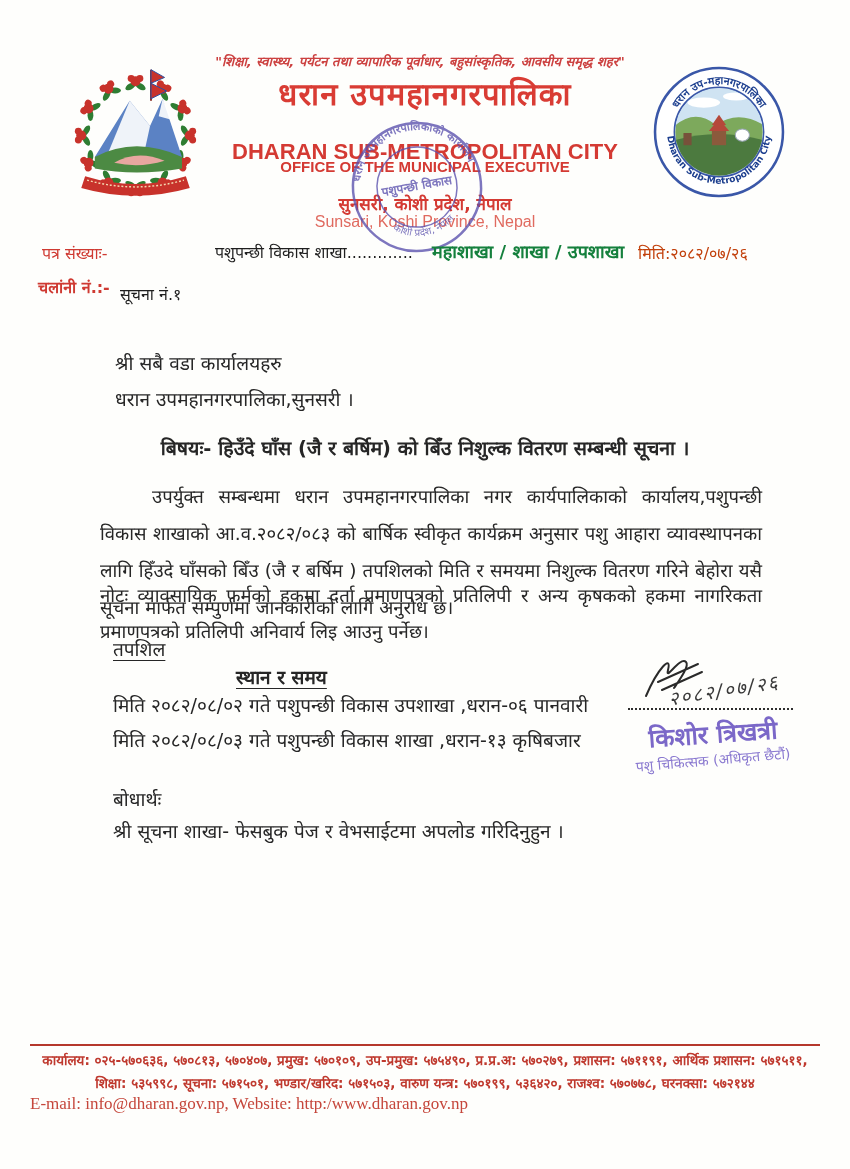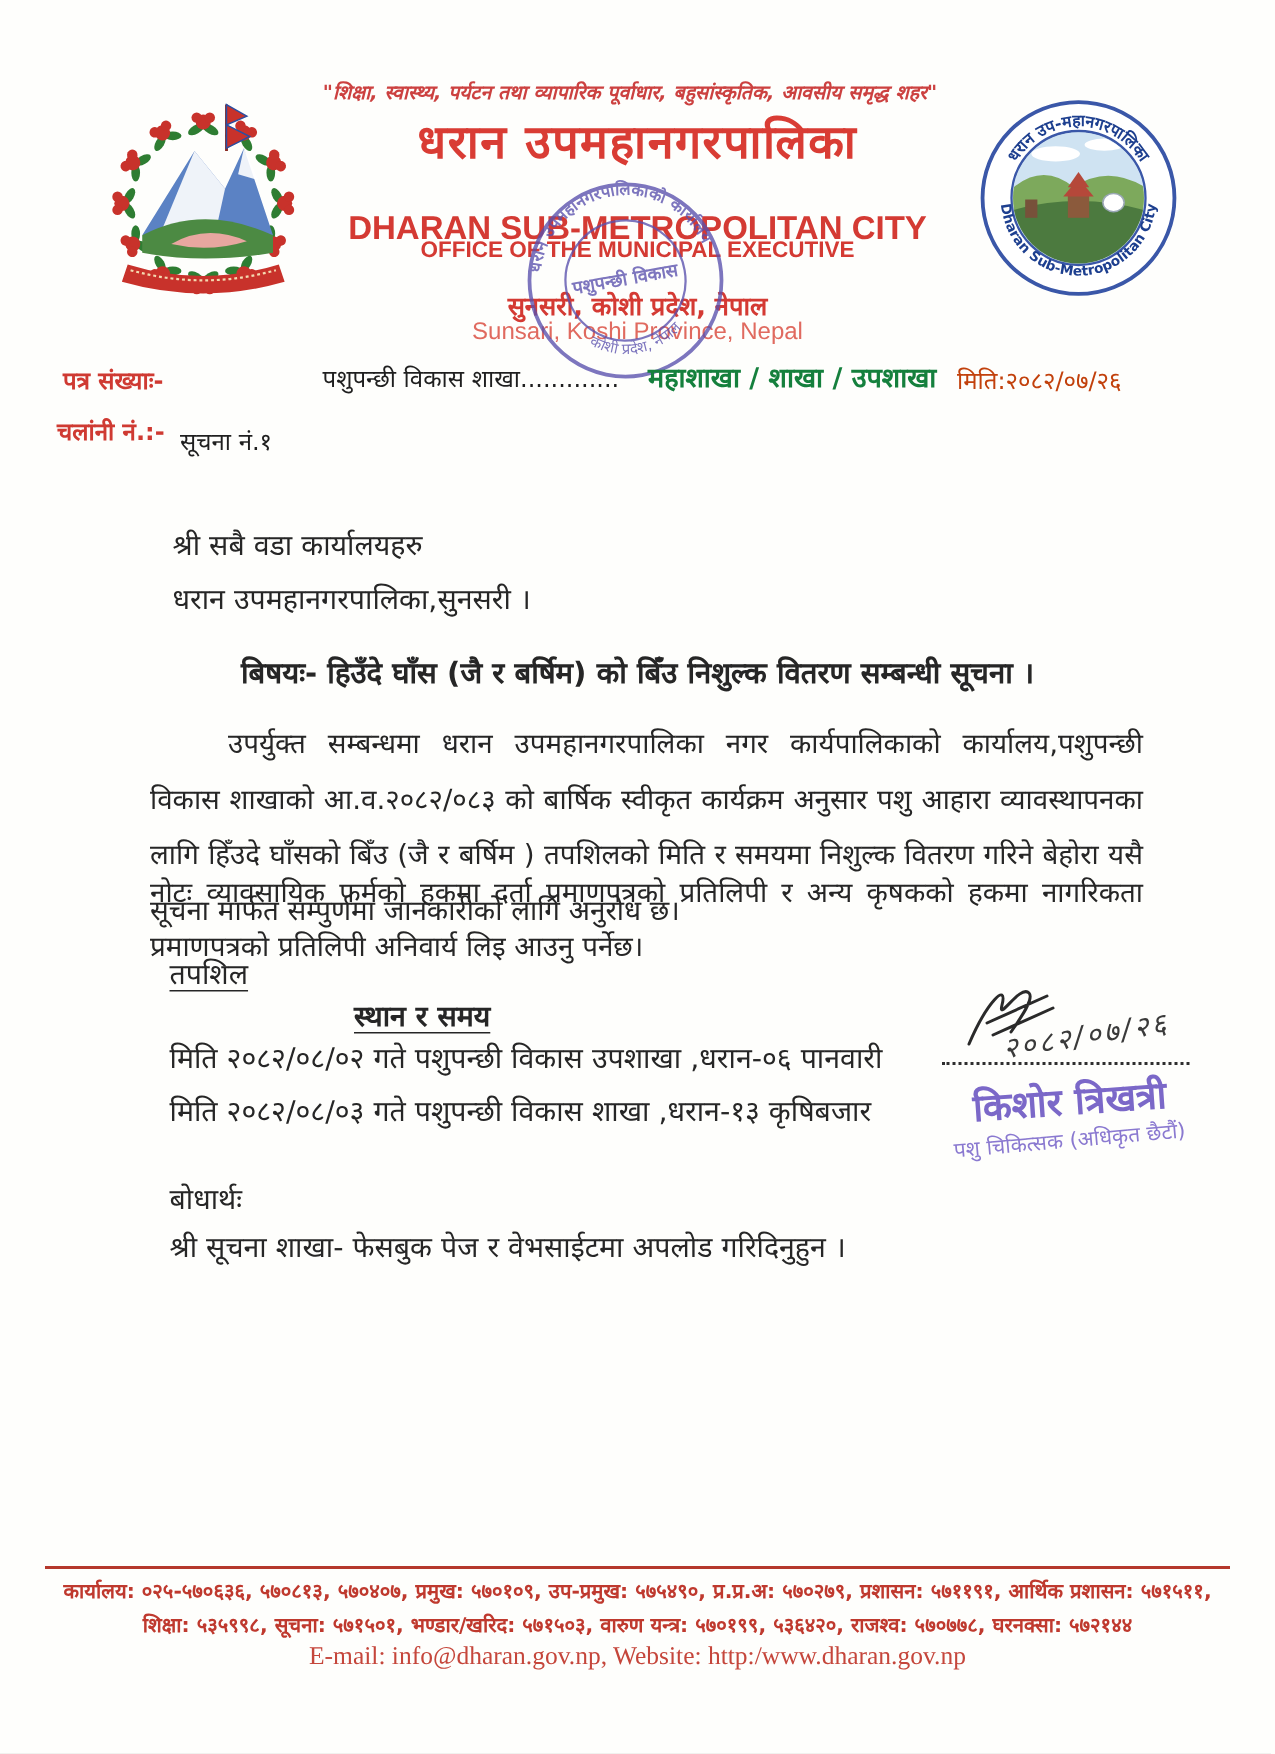--- a/index.html
+++ b/index.html
@@ -16,21 +16,21 @@
   .title-np2{top:106px;left:175px;width:500px;font-size:28px;font-weight:bold;color:#d93c34;text-align:center;letter-spacing:1px;}
   .title-en1{top:139px;left:150px;width:550px;font-size:22px;font-weight:bold;color:#d43a33;text-align:center;font-family:"Liberation Sans",sans-serif;}
   .title-en2{top:158px;left:150px;width:550px;font-size:15px;font-weight:bold;color:#d43a33;text-align:center;font-family:"Liberation Sans",sans-serif;}
   .addr-np{top:192px;left:250px;width:350px;font-size:17px;font-weight:bold;color:#d43a33;text-align:center;}
   .addr-en{top:213px;left:250px;width:350px;font-size:16px;color:#e06a5f;text-align:center;font-family:"Liberation Sans",sans-serif;}
   
   .left-logo{top:60px;left:58px;}
   .right-logo{top:66px;left:653px;}
   .center-stamp{top:112px;left:342px;opacity:.78;transform:rotate(-10deg);}
   
-  .lbl-letter-no{top:242px;left:42px;font-size:16px;font-weight:bold;color:#cf3a32;}
+  .lbl-letter-no{top:242px;left:42px;font-size:16px;font-weight:normal;color:#cf3a32;}
   .dept-line{top:241px;left:215px;font-size:16px;color:#1f1f1f;}
   .section-label{top:239px;left:432px;font-size:18px;font-weight:bold;color:#15803d;}
   .date-line{top:242px;left:638px;font-size:16px;color:#c2410c;}
   .lbl-dispatch{top:276px;left:38px;font-size:16px;font-weight:bold;color:#cf3a32;}
   .notice-no{top:283px;left:120px;font-size:16px;color:#1f1f1f;}
   
   .recipient1{top:350px;left:115px;font-size:19px;}
   .recipient2{top:386px;left:115px;font-size:19px;}
   .subject{top:434px;left:120px;width:610px;font-size:19.5px;font-weight:bold;text-align:center;text-underline-offset:5px;}
   .paragraph{top:478px;left:100px;width:662px;font-size:18.5px;line-height:37px;text-align:justify;text-indent:52px;}
@@ -45,21 +45,21 @@
   .sig-dots{top:700px;left:628px;width:165px;border-bottom:2.5px dotted #2e2e2e;height:8px;}
   .sig-name{top:716px;left:608px;width:210px;font-size:25px;font-weight:bold;color:#7b68c8;transform:rotate(-4deg);text-align:center;}
   .sig-title{top:750px;left:598px;width:230px;font-size:14px;color:#8a79d0;transform:rotate(-5deg);text-align:center;}
   
   .cc-head{top:786px;left:113px;font-size:19px;}
   .cc-line{top:818px;left:113px;font-size:19px;}
   
   .footer-rule{top:1044px;left:30px;width:790px;border-top:2.5px solid #b5382c;}
   .footer-1{top:1051px;left:30px;width:790px;font-size:13.5px;font-weight:bold;color:#bf392e;text-align:center;}
   .footer-2{top:1074px;left:30px;width:790px;font-size:13.5px;font-weight:bold;color:#bf392e;text-align:center;}
-  .footer-3{top:1094px;left:30px;width:790px;font-size:17px;color:#c5463b;text-align:center;font-family:"Liberation Serif","DejaVu Serif",serif;}
+  .footer-3{top:1094px;left:30px;width:790px;font-size:17px;color:#c5463b;text-align:left;font-family:"Liberation Serif","DejaVu Serif",serif;}
 </style>
 </head>
 <body>
 
 <div class="page">
 
   <svg class="abs left-logo" width="155" height="155" viewBox="0 0 160 160">
     <defs>
       <g id="flower">
         <ellipse cx="-7" cy="2" rx="6" ry="3" fill="#2e7d32" transform="rotate(-30)"></ellipse>

